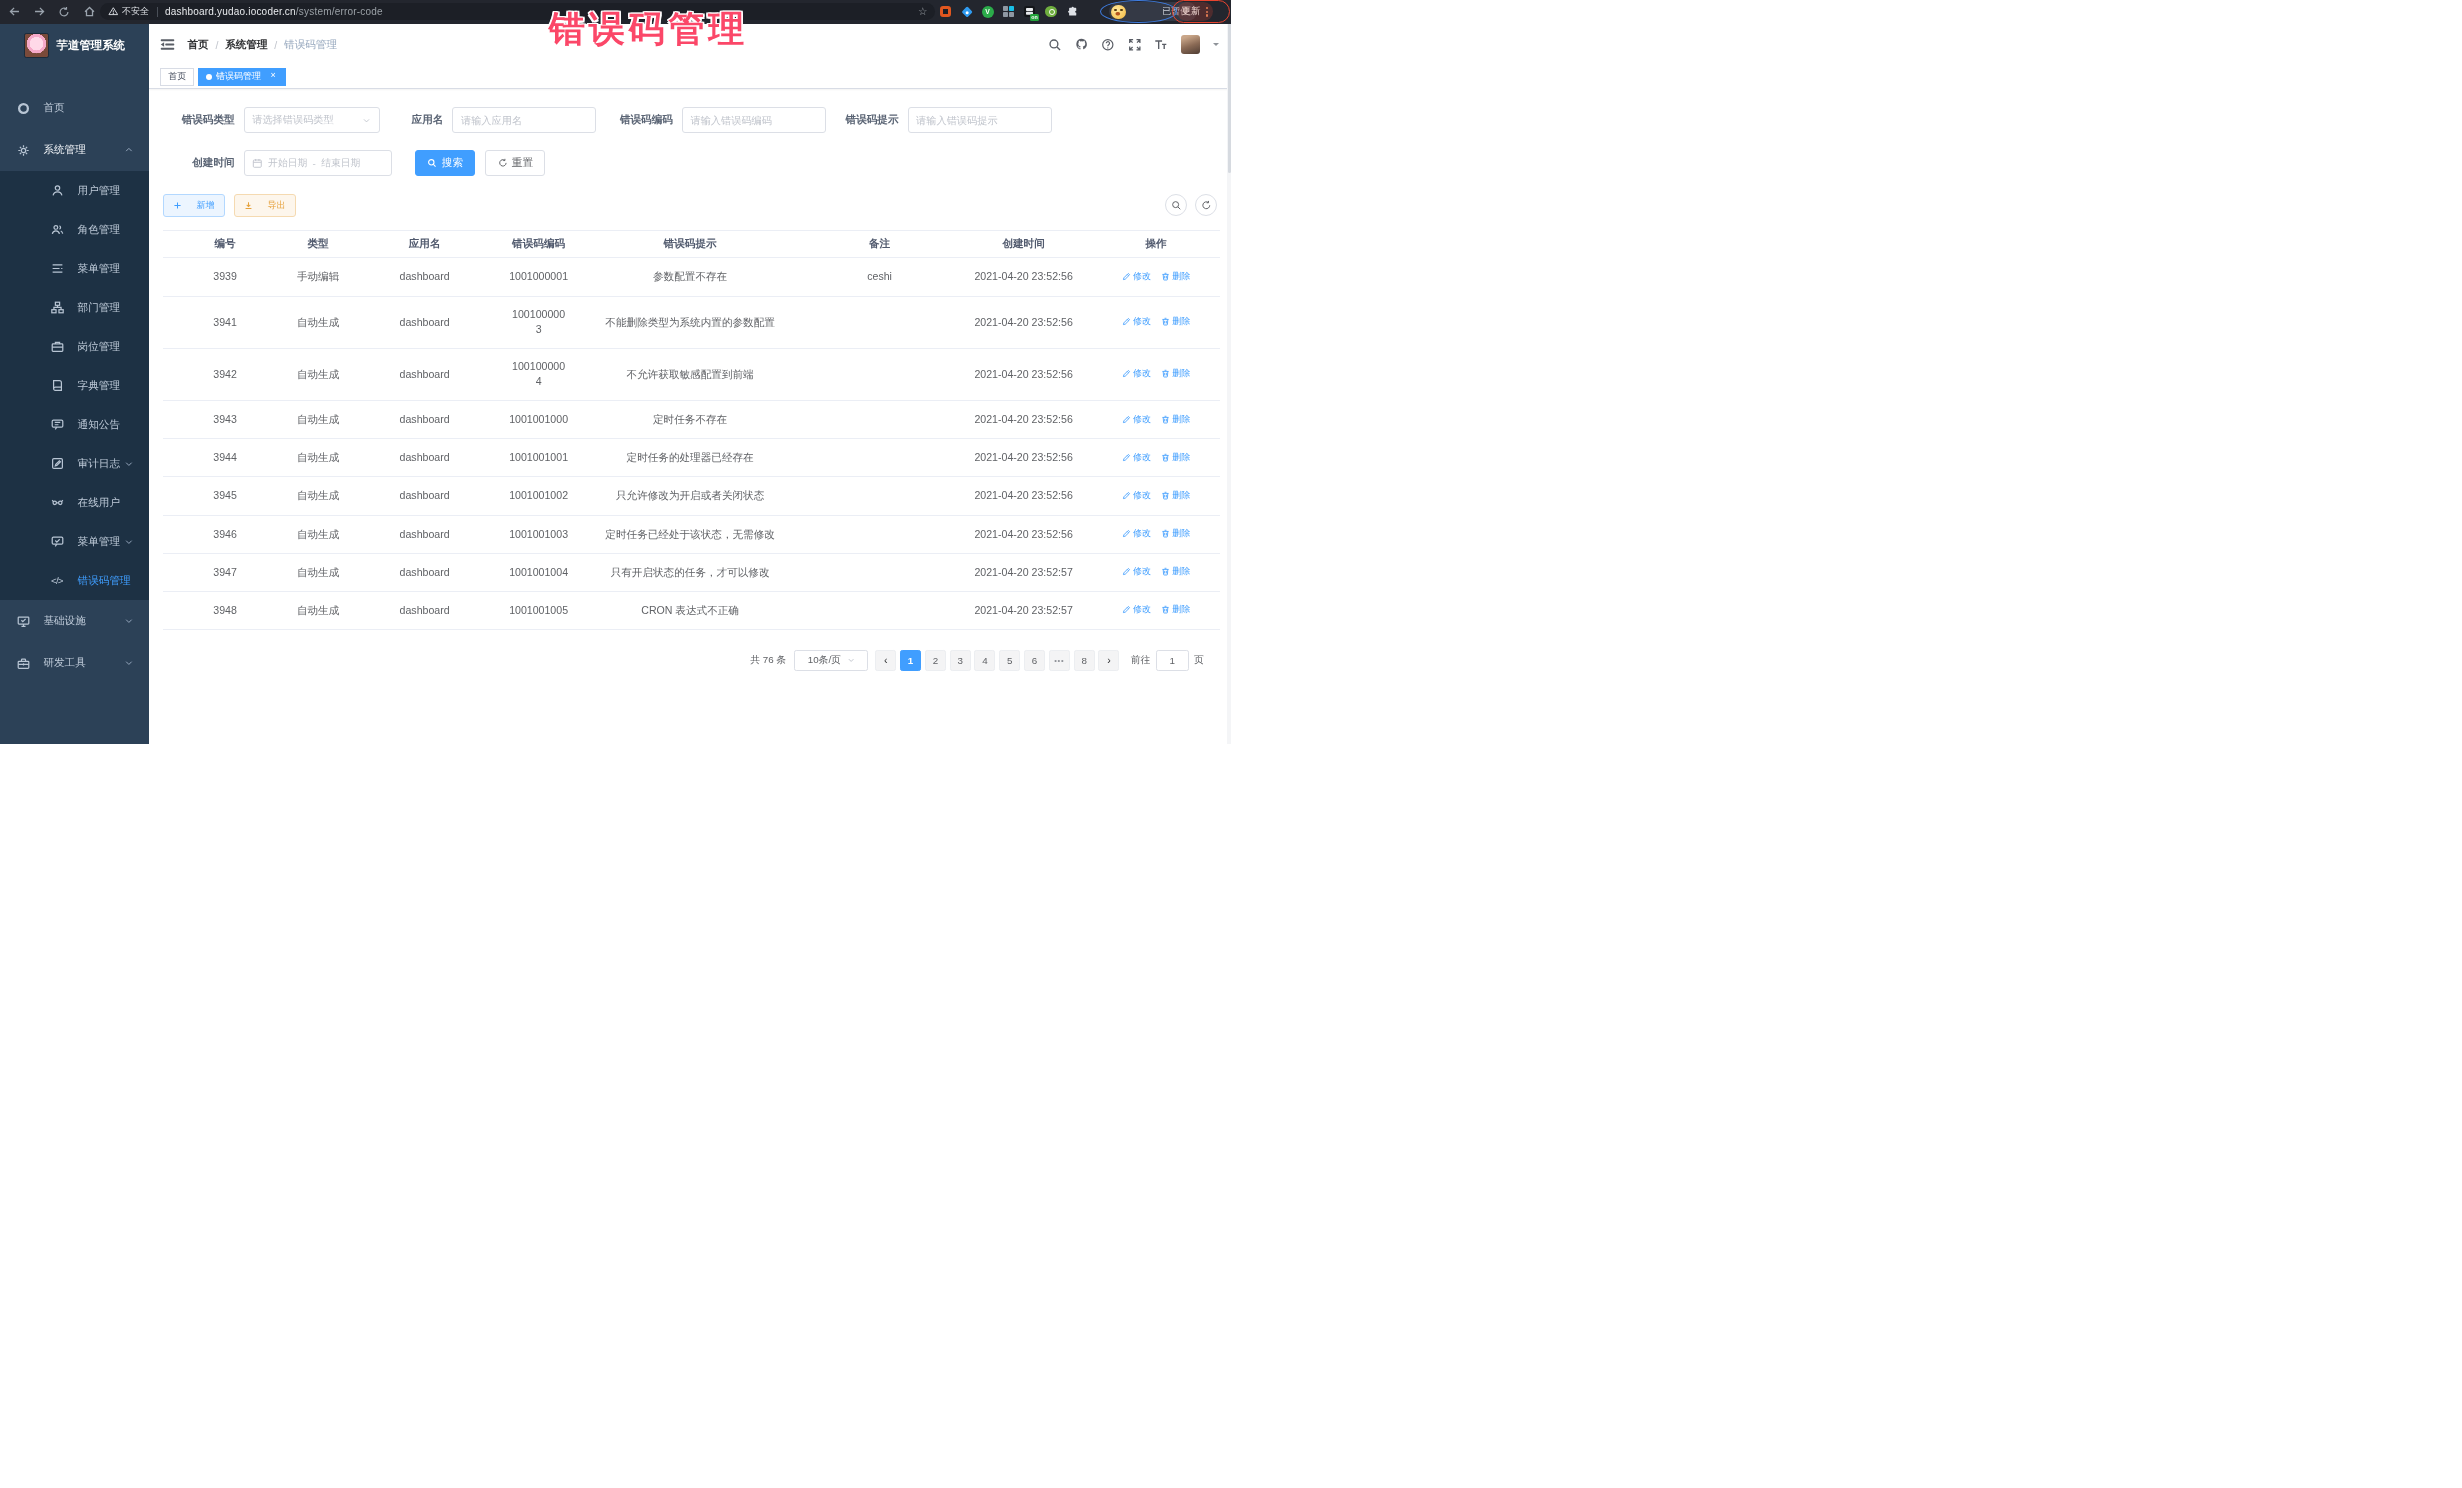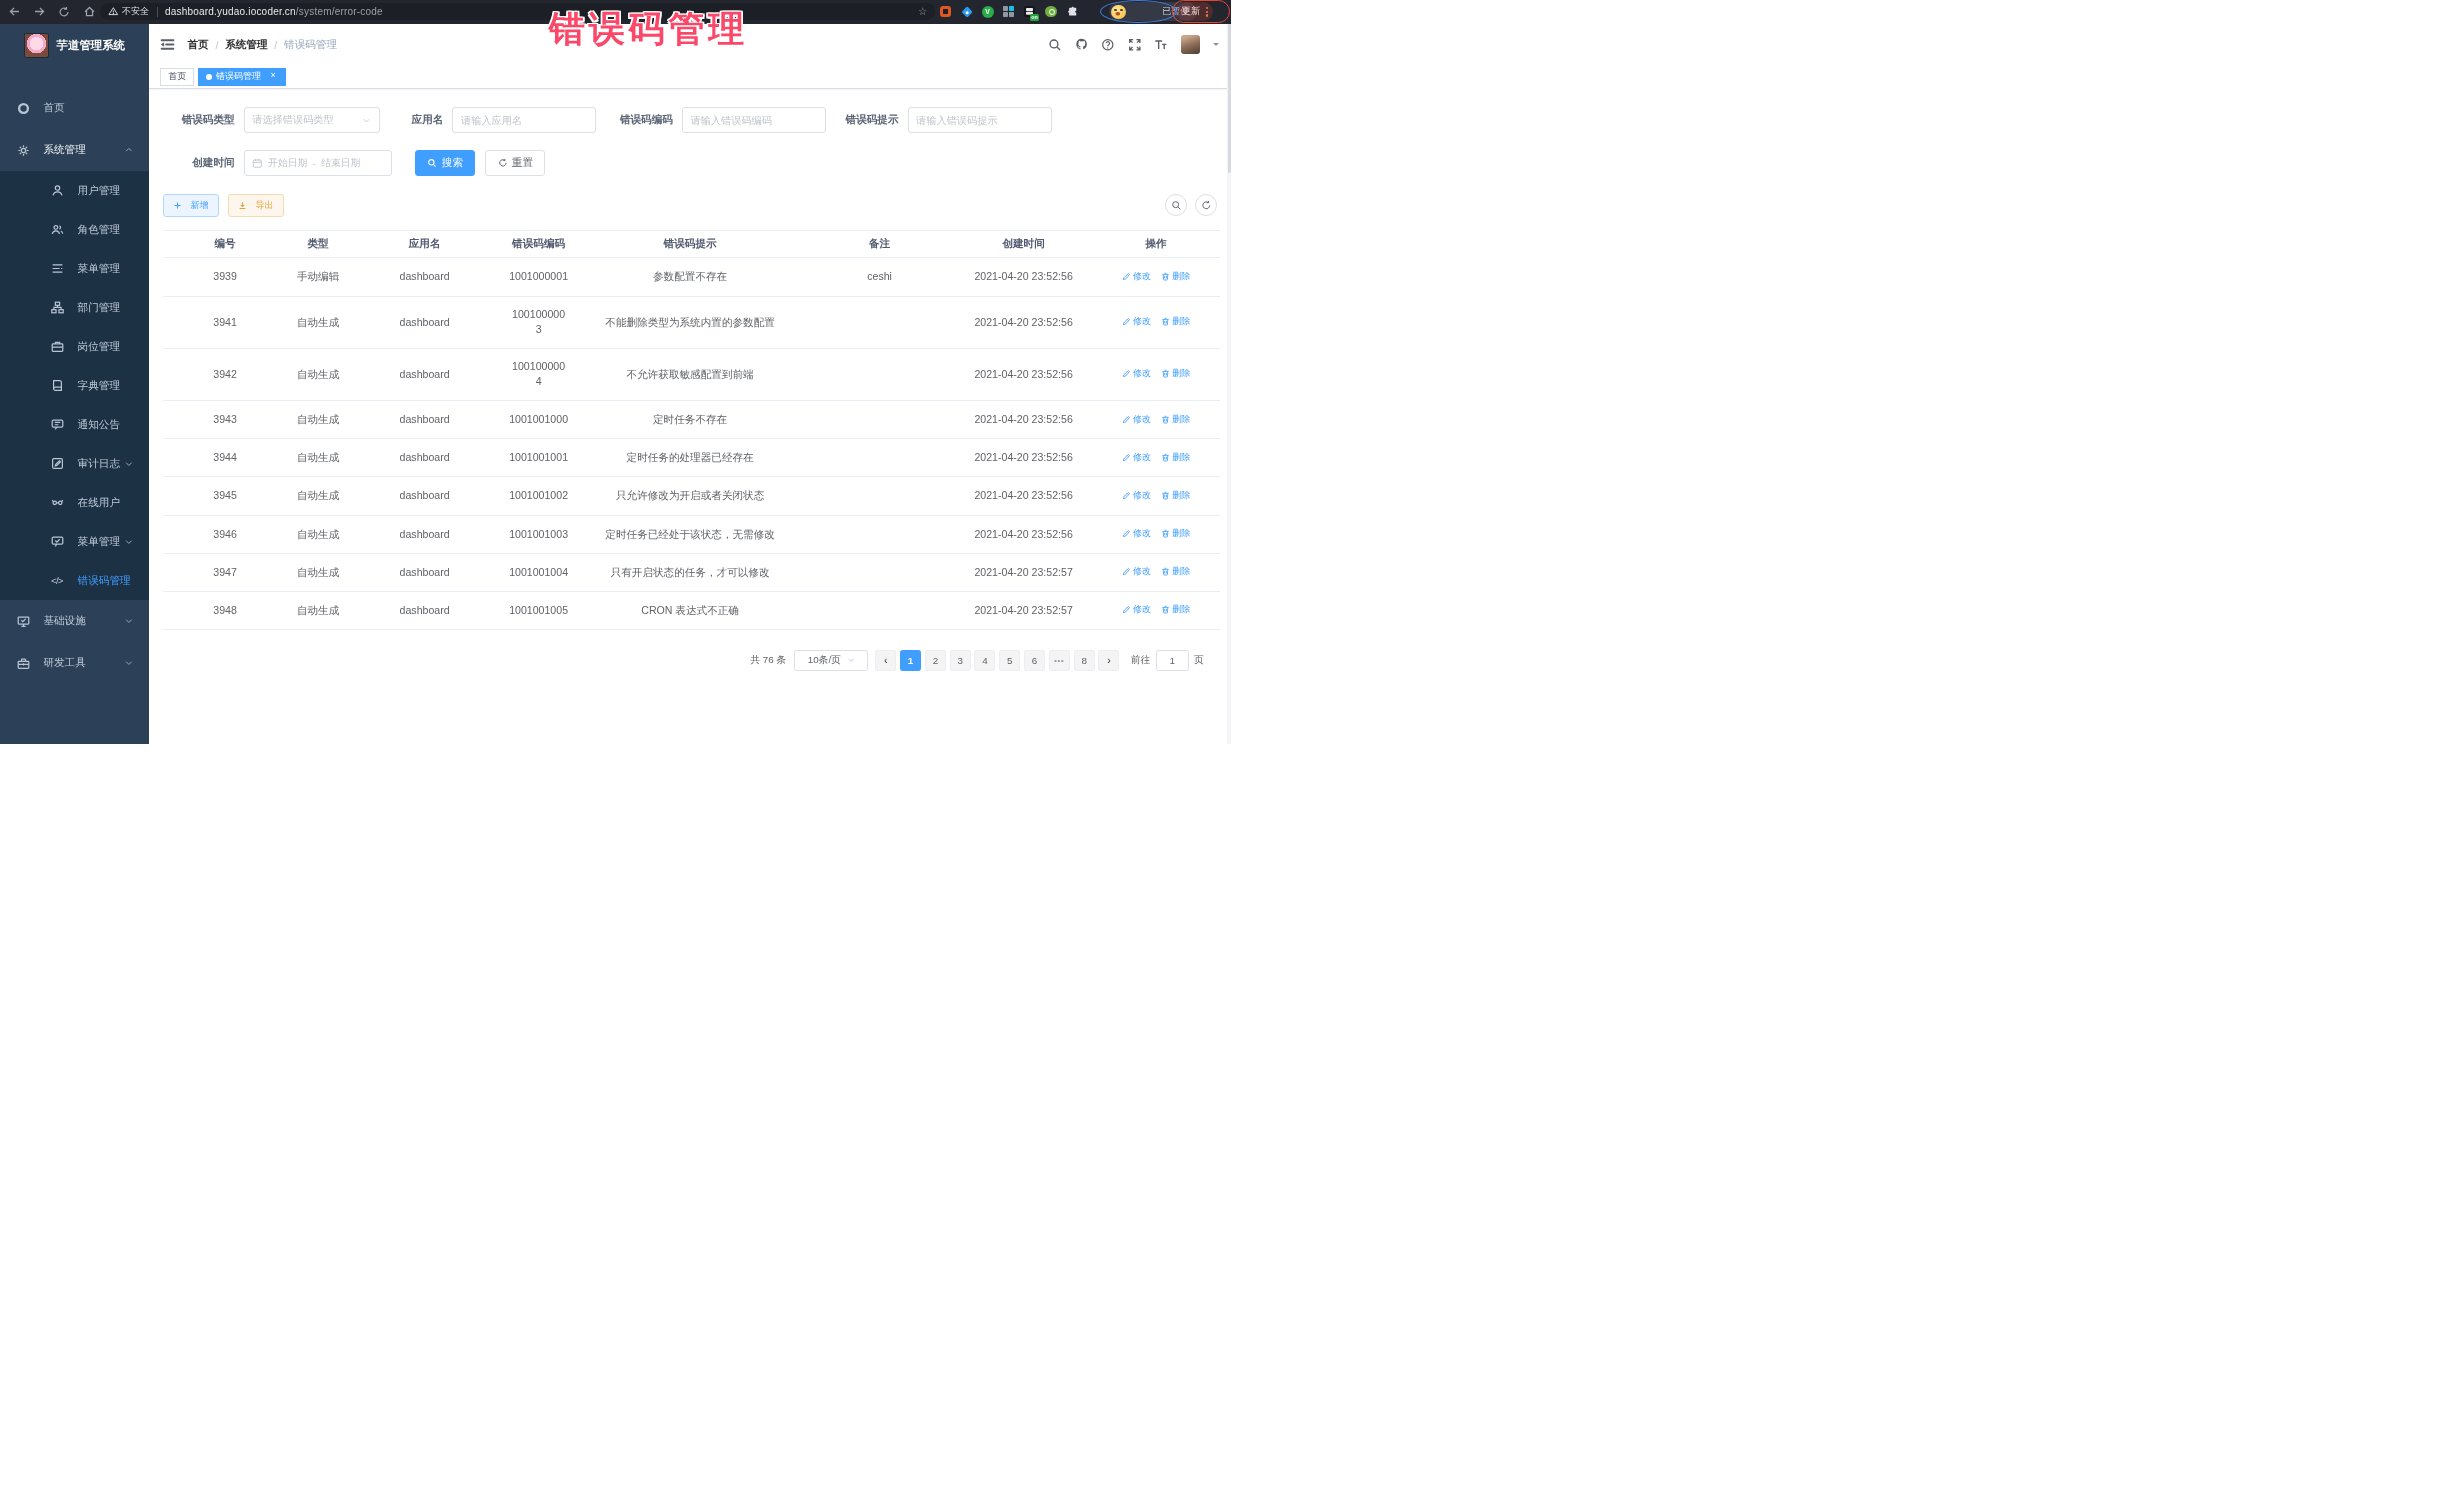--- a/index.html
+++ b/index.html
@@ -95,21 +95,21 @@
   .sel-ph { color:#c0c4cc; font-size:10.2px; }
   .sel-caret { color:#c0c4cc; }
   .gap42 { width:32px; } .gap33 { width:23.5px; } .gap26 { width:19.7px; }
   .date-range { width:148px; gap:5.3px; cursor:pointer; }
   .date-range .dr-icon { color:#c0c4cc; flex:none; }
   .dr-text { color:#c0c4cc; font-size:9.8px; white-space:nowrap; }
   .dr-sep { color:#c0c4cc; font-size:9.8px; }
   .btn { height:26px; border-radius:3px; border:0.8px solid transparent; display:inline-flex; align-items:center; justify-content:center; gap:4.5px; font-size:10.6px; cursor:pointer; padding:0 11.4px; background:#fff; font-family:inherit; }
   .btn-primary { background:#409eff; border-color:#409eff; color:#fff; }
   .btn-default { border-color:#dcdfe6; color:#606266; }
-  .btn-sm { height:23px; font-size:9px; padding:0 9px; gap:9px; }
+  .btn-sm { height:23px; font-size:9px; padding:0 9px; gap:15px; }
   .btn-plain-blue { background:#ecf5ff; border-color:#b3d8ff; color:#409eff; }
   .btn-plain-orange { background:#fdf6ec; border-color:#f5dab1; color:#e6a23c; }
   .toolbar-row { display:flex; align-items:center; margin-bottom:13.6px; }
   .toolbar-right { margin-left:auto; display:flex; gap:8.3px; padding-right:3px; }
   .circle-btn { width:22px; height:22px; border-radius:50%; border:0.8px solid #dcdfe6; background:#fff; color:#606266; display:flex; align-items:center; justify-content:center; cursor:pointer; }
 
   table.grid { width:100%; border-collapse:collapse; table-layout:fixed; }
   .grid th { font-size:10.6px; color:#515a6e; font-weight:600; padding:6px 7.6px; height:23px; text-align:center; border-bottom:0.8px solid #ebeef5; border-top:0.8px solid #ebeef5; white-space:nowrap; }
   .grid td { font-size:10.6px; color:#606266; padding:10.6px 7.6px; text-align:center; border-bottom:0.8px solid #ebeef5; line-height:15px; white-space:pre-line; word-break:keep-all; }
   .op-link { color:#409eff; font-size:9px; display:inline-flex; align-items:center; gap:2.3px; cursor:pointer; text-decoration:none; }

